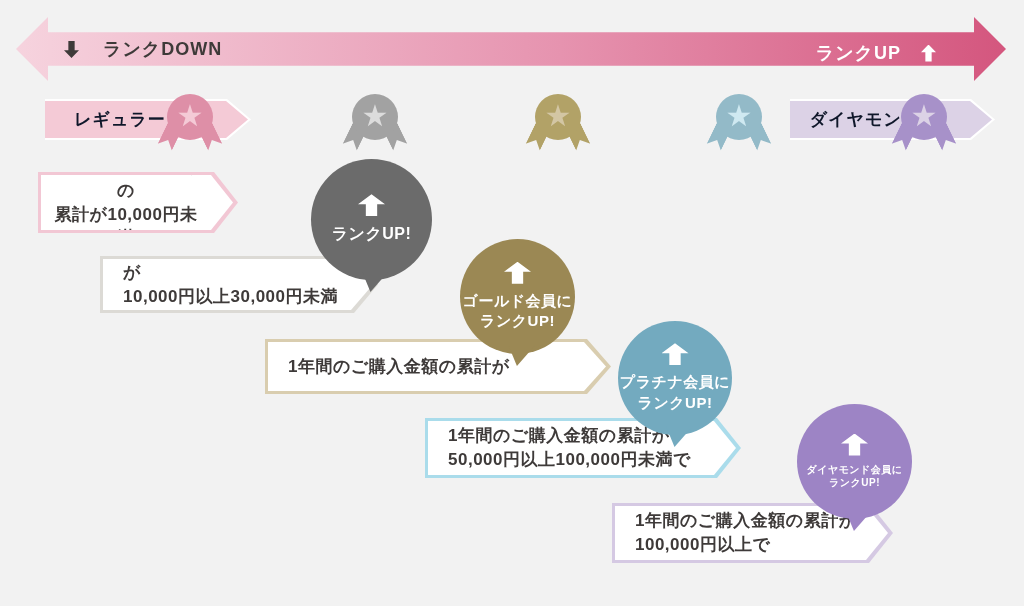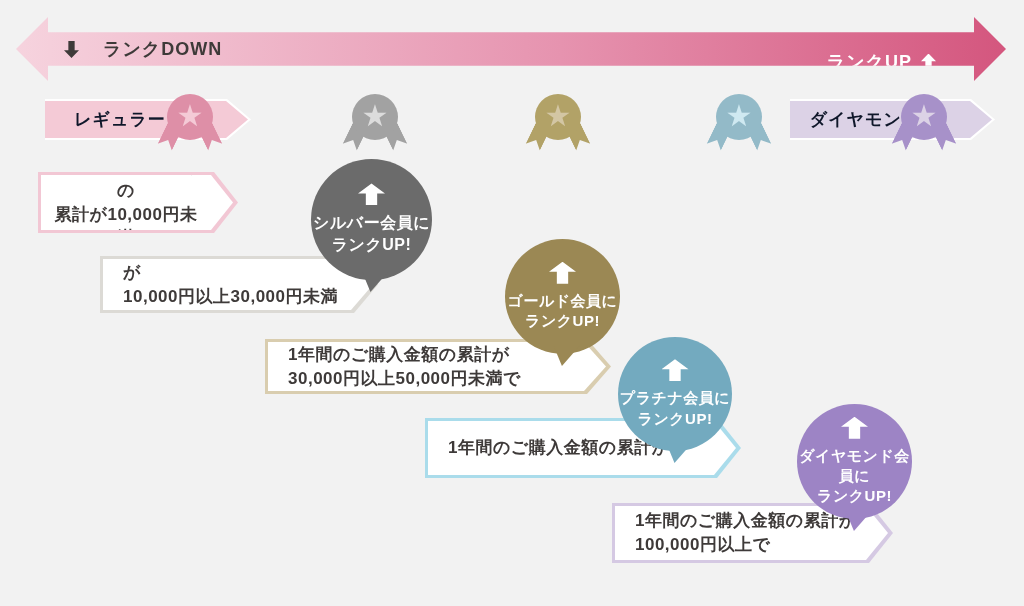--- a/index.html
+++ b/index.html
@@ -21,22 +21,22 @@
     position:absolute;left:16px;top:17px;width:990px;height:64px;
     background:linear-gradient(90deg,var(--g1) 0%,var(--g2) 55%,var(--g3) 100%);
     clip-path:polygon(0 50%,32px 0,32px 24%,calc(100% - 32px) 24%,calc(100% - 32px) 0,100% 50%,calc(100% - 32px) 100%,calc(100% - 32px) 76%,32px 76%,32px 100%);
   }
   .dir-left{
     position:absolute;left:48px;top:0;height:100%;
     display:flex;align-items:center;gap:24px;
     font-size:18px;letter-spacing:1px;color:#3e3a39;
   }
   .dir-right{
-    position:absolute;right:70px;top:13px;height:100%;
-    display:flex;align-items:center;gap:9px;
+    position:absolute;right:70px;top:4px;height:100%;
+    display:flex;align-items:center;gap:20px;
     font-size:18px;letter-spacing:1px;color:#ffffff;
   }
   .arr{
     display:inline-block;width:15px;height:17px;background:#3e3a39;
     clip-path:polygon(50% 0,100% 46%,71% 46%,71% 100%,29% 100%,29% 46%,0 46%);
   }
   .arr.down{transform:rotate(180deg);}
   .arr.white{background:#ffffff;}
 
   
@@ -99,23 +99,23 @@
     display:flex;flex-direction:column;align-items:center;justify-content:center;
     color:#ffffff;text-align:center;letter-spacing:0.5px;
   }
   .bubble .tail{
     position:absolute;left:42%;bottom:-12px;width:27px;height:21px;background:var(--bc);
     clip-path:polygon(0 0,100% 0,32% 100%);
   }
   .bubble .arr{margin-bottom:7px;width:27px;height:22px;}
   .bline{line-height:1.35;}
   .b1{left:311px;top:159px;width:121px;height:121px;font-size:16px;}
-  .b2{left:460px;top:239px;width:115px;height:115px;font-size:15px;margin-left:45px;}
-  .b3{left:618px;top:337px;width:114px;height:114px;font-size:15px;}
-  .b4{left:797px;top:404px;width:115px;height:115px;font-size:15px;}
+  .b2{left:460px;top:239px;width:115px;height:115px;font-size:15px;}
+  .b3{left:618px;top:321px;width:114px;height:114px;font-size:15px;}
+  .b4{left:797px;top:404px;width:115px;height:115px;font-size:10px;}
 </style>
 </head>
 <body>
 
 <div class="canvas">
 
   <div class="dir-arrow" style="--g1: #f6d3de; --g2: #e693af; --g3: #d4567e;">
     <div class="dir-left">
       <span class="arr down"></span>
       <span>ランクDOWN</span>
@@ -186,44 +186,43 @@
         <div class="cl-text">
       <div>1年間のご購入金額の累計が</div>
       <div>10,000円以上30,000円未満で</div>
     </div>
       </div>
   </div>
   <div class="callout c3" style="--cc: #d9cdaf;">
     <div class="callout-in">
         <div class="cl-text">
       <div>1年間のご購入金額の累計が</div>
-      <div>30,000円以上50,000円未満で</div>
     </div>
       </div>
   </div>
   <div class="callout c4" style="--cc: #aadceb;">
     <div class="callout-in">
         <div class="cl-text">
       <div>1年間のご購入金額の累計が</div>
+      <div>50,000円以上100,000円未満で</div>
     </div>
       </div>
   </div>
   <div class="callout c5" style="--cc: #d5c9e3;">
     <div class="callout-in">
         <div class="cl-text">
       <div>1年間のご購入金額の累計が</div>
       <div>100,000円以上で</div>
     </div>
       </div>
   </div>
 
   <div class="bubble b1" style="--bc: #6b6b6b;">
     <i class="tail"></i>
     <span class="arr white"></span>
-    <div class="bline">シルバー会員に</div>
     <div class="bline">ランクUP!</div>
   </div>
   <div class="bubble b2" style="--bc: #9b8854;">
     <i class="tail"></i>
     <span class="arr white"></span>
     <div class="bline">ゴールド会員に</div>
     <div class="bline">ランクUP!</div>
   </div>
   <div class="bubble b3" style="--bc: #73aabf;">
     <i class="tail"></i>

